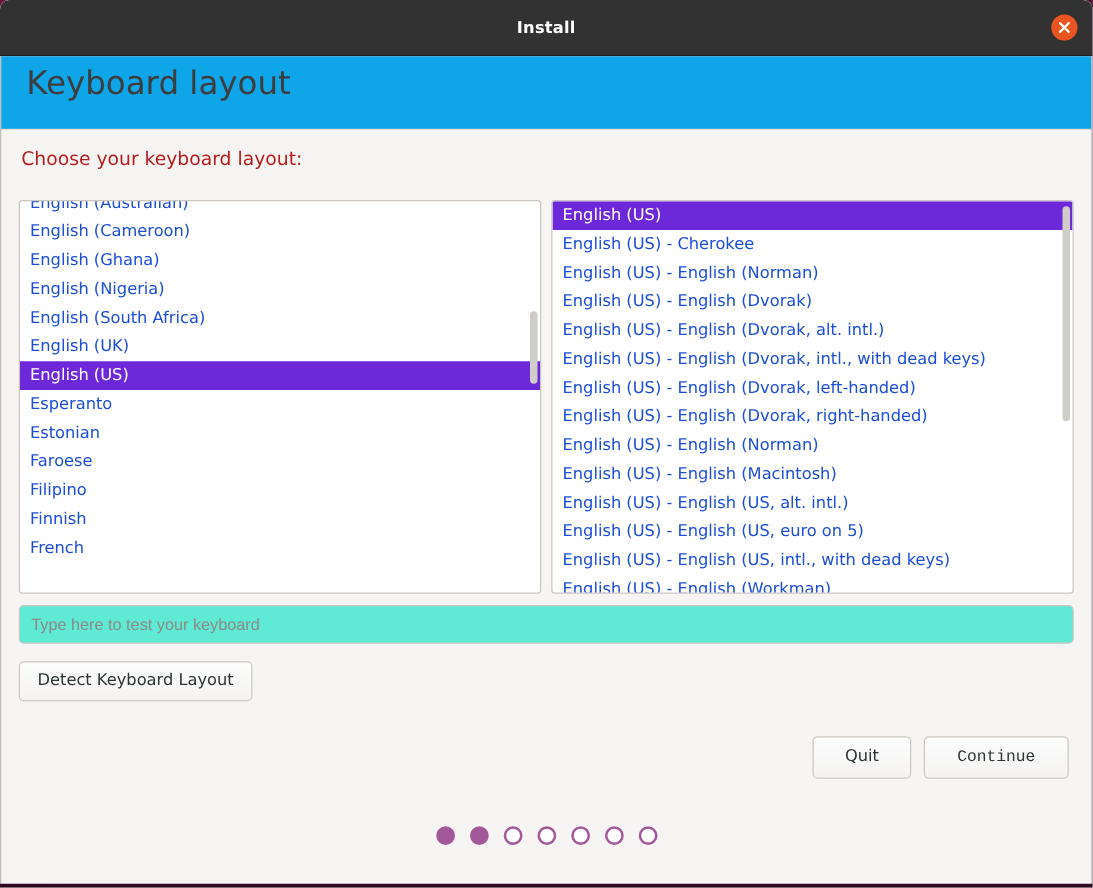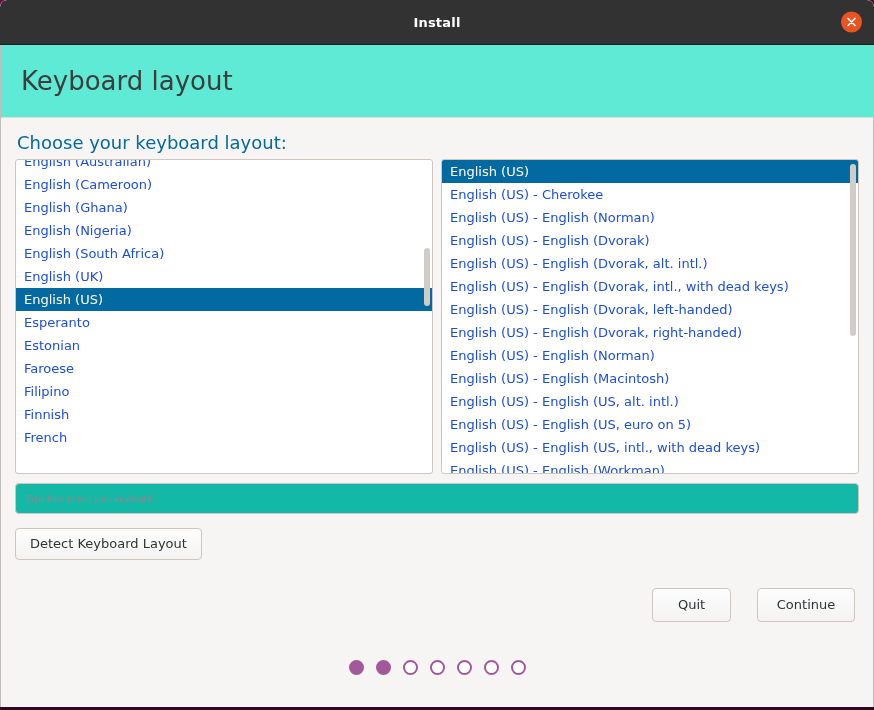--- a/index.html
+++ b/index.html
@@ -79,44 +79,44 @@
     display: flex;
     flex-direction: column;
     background: #f6f5f4;
     border-left: 1px solid #c2bdb8;
     border-right: 1px solid #c2bdb8;
     box-sizing: border-box;
   }
 
   .page-header {
     flex: 0 0 auto;
-    padding: 22px 20px 20px 20px;
+    padding: 8px 20px 20px 20px;
     border-bottom: 1px solid #dedad6;
-    background: #5eead4;
+    background: #0ea5e9;
   }
   .page-title {
     font-size: 26px;
     color: #3d3d3d;
     font-weight: normal;
     margin: 0;
     line-height: 1.15;
   }
 
   .page-content {
     flex: 1 1 auto;
     padding: 12px 14px 0 14px;
     display: flex;
     flex-direction: column;
     min-height: 0;
   }
 
   .field-label {
-    font-size: 18px;
-    color: #0369a1;
-    margin: 2px 0 6px 2px;
+    font-size: 15px;
+    color: #b91c1c;
+    margin: 2px 0 24px 2px;
   }
 
   
   .lists-row {
     display: flex;
     gap: 8px;
     height: 315px;
     flex: 0 0 315px;
   }
   .list-pane {
@@ -142,48 +142,48 @@
     line-height: 23px;
     padding: 0 0 0 8px;
     font-size: 13px;
     color: #1d4ed8;
     white-space: nowrap;
     overflow: hidden;
     text-overflow: clip;
     cursor: default;
   }
   .list-item.selected {
-    background: #0369a1;
+    background: #6d28d9;
     color: #ffffff;
   }
 
   
   .sbar {
     position: absolute;
     right: 2px;
     width: 6px;
     border-radius: 3px;
     background: #d0cdc9;
   }
 
   
   .test-entry {
     margin-top: 9px;
     flex: 0 0 auto;
     height: 31px;
     box-sizing: border-box;
-    background: #14b8a6;
+    background: #5eead4;
     border: 1px solid #cdc7c2;
     border-radius: 4px;
-    font-size: 10px;
+    font-size: 13px;
     color: #2e3436;
     padding: 0 9px;
     width: 100%;
     outline: none;
-    font-family: Liberation Serif, serif;
+    font-family: Liberation Sans, sans-serif;
   }
   .test-entry::placeholder { color: #8e8a86; }
 
   .detect-btn {
     margin-top: 14px;
     align-self: flex-start;
     background: linear-gradient(#fdfdfd, #f4f3f2);
     border: 1px solid #cdc7c2;
     border-radius: 4px;
     padding: 7px 14px 8px 14px;
@@ -191,36 +191,36 @@
     color: #2e3436;
     font-family: inherit;
     cursor: pointer;
   }
 
   
   .nav-row {
     margin-top: 28px;
     display: flex;
     justify-content: flex-end;
-    gap: 26px;
+    gap: 10px;
     padding-right: 4px;
     flex: 0 0 auto;
   }
   .nav-btn {
     background: linear-gradient(#fdfdfd, #f4f3f2);
     border: 1px solid #cdc7c2;
     border-radius: 4px;
     width: 79px;
     height: 34px;
     font-size: 13px;
     color: #2e3436;
     font-family: inherit;
     cursor: pointer;
   }
-  .nav-btn.wide { width: 98px; }
+  .nav-btn.wide { width: 116px; font-family: Liberation Mono, monospace; }
 
   
   .dots-row {
     margin-top: 38px;
     display: flex;
     justify-content: center;
     align-items: center;
     gap: 12px;
     flex: 0 0 auto;
   }

